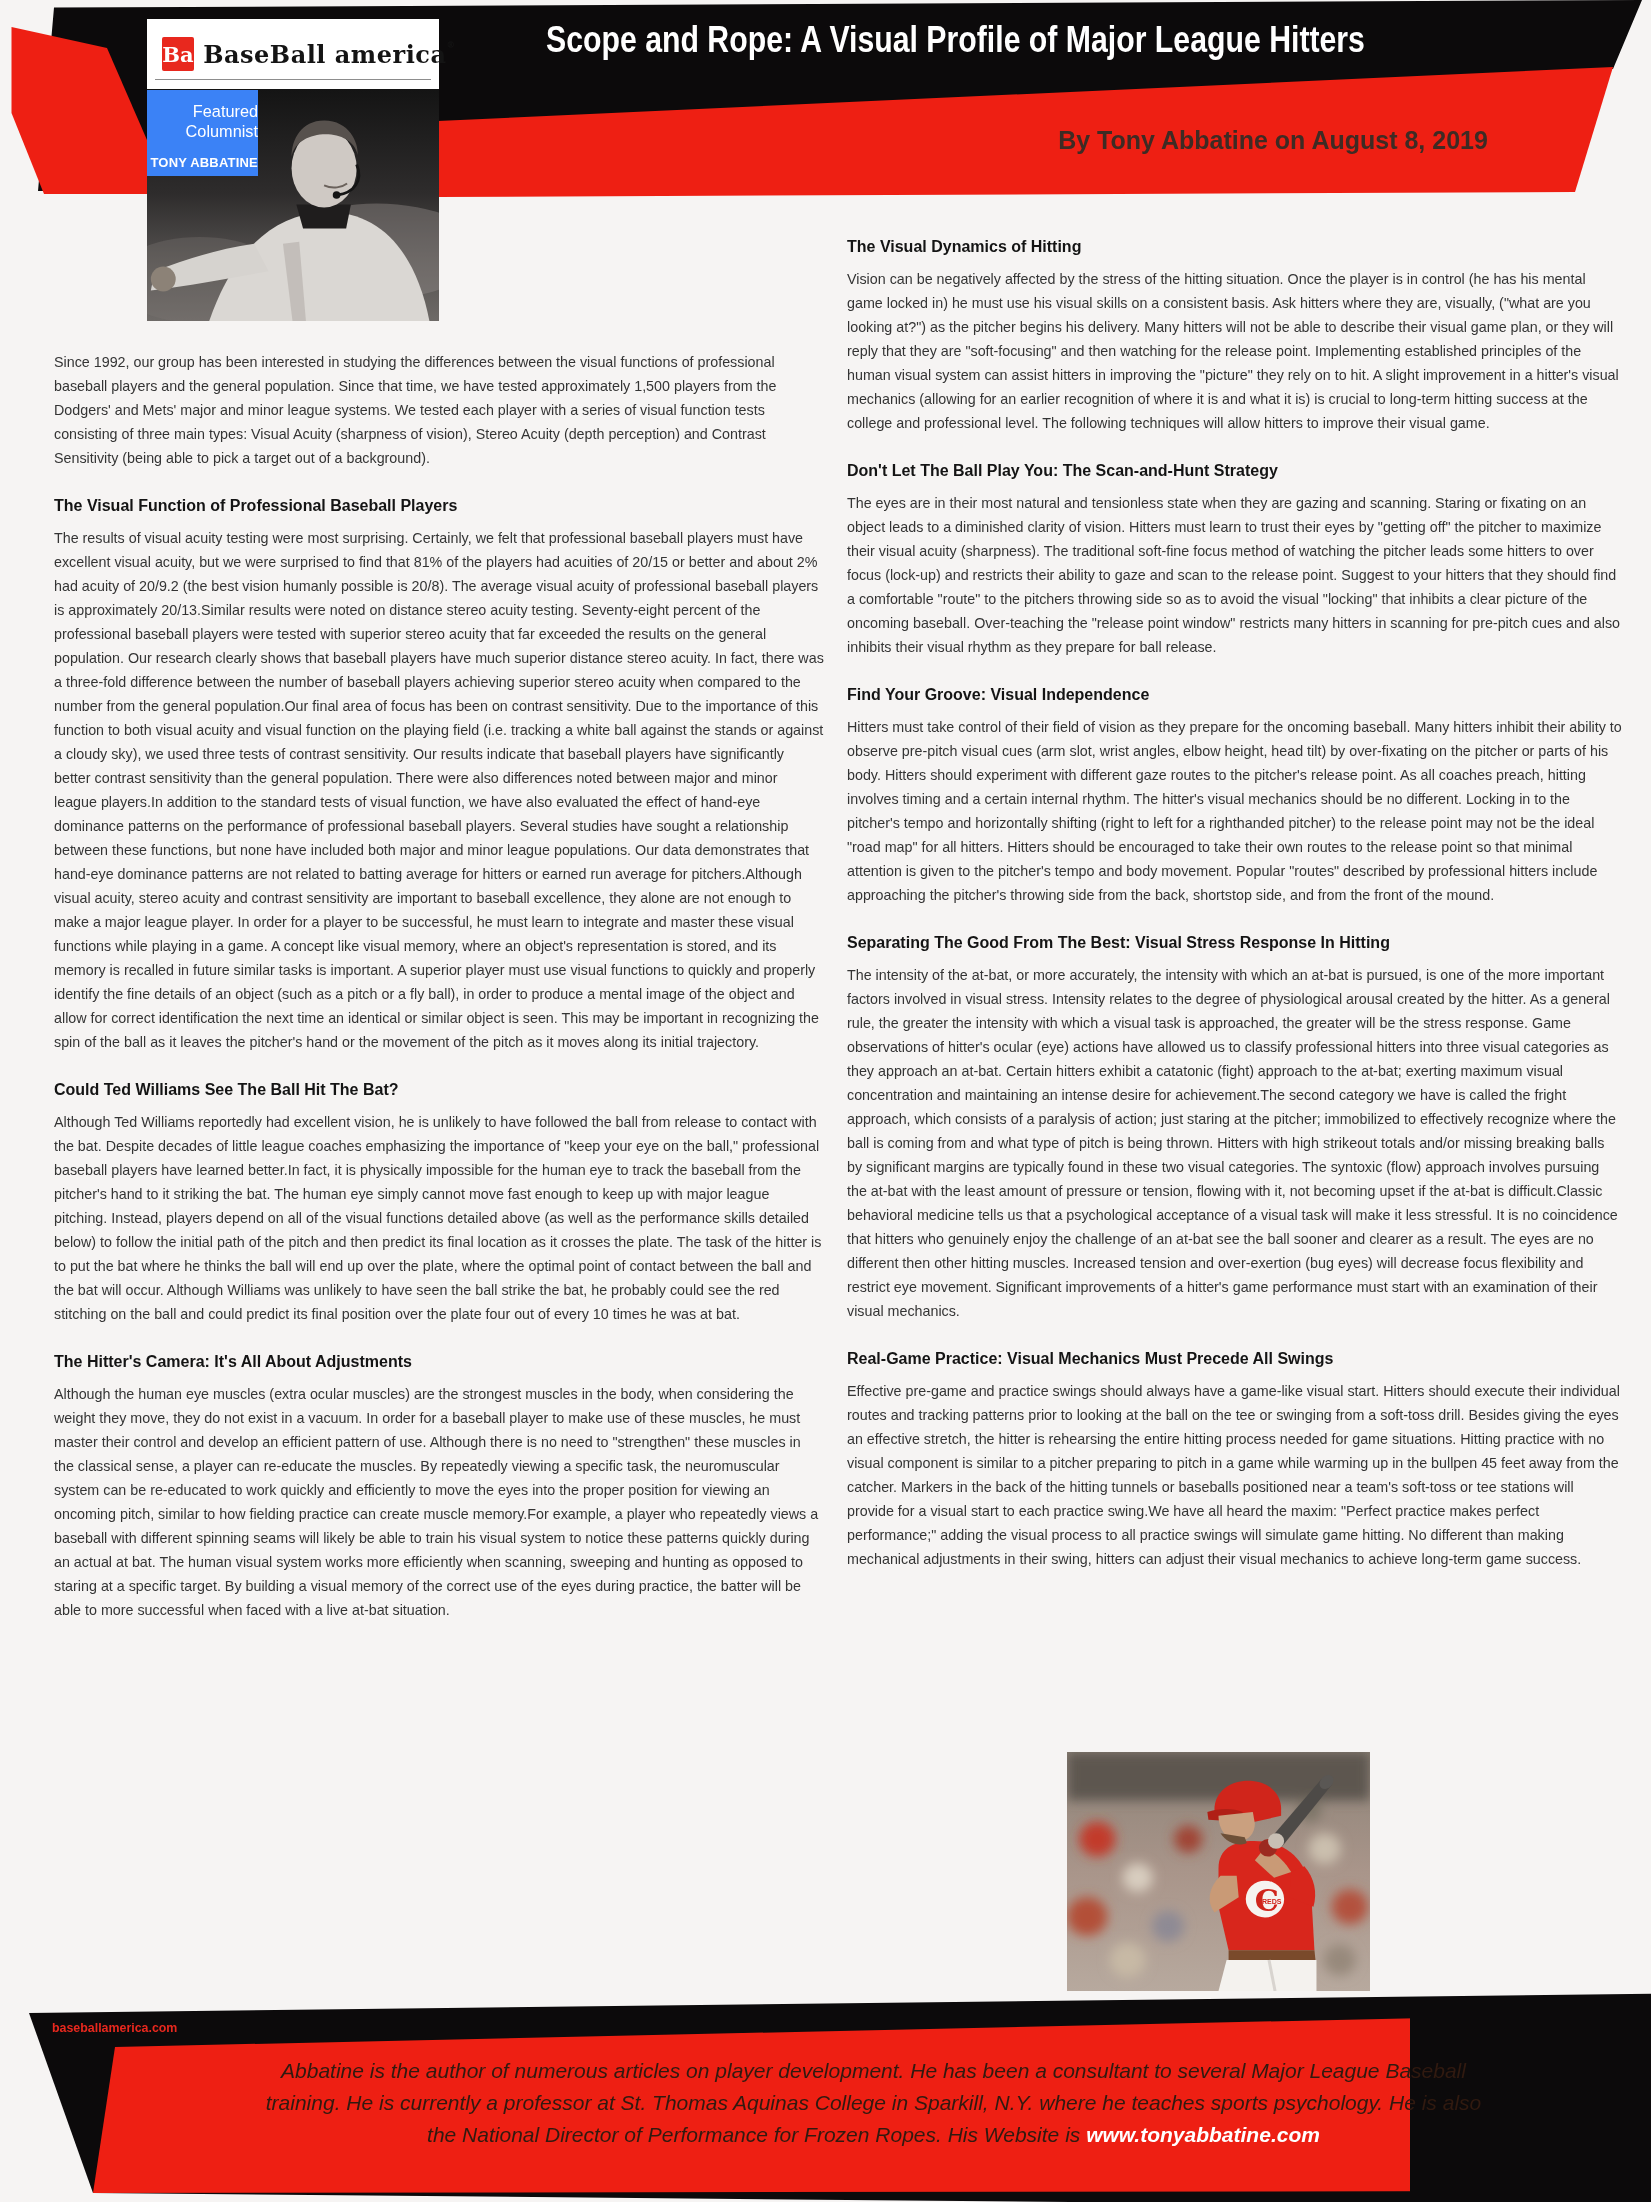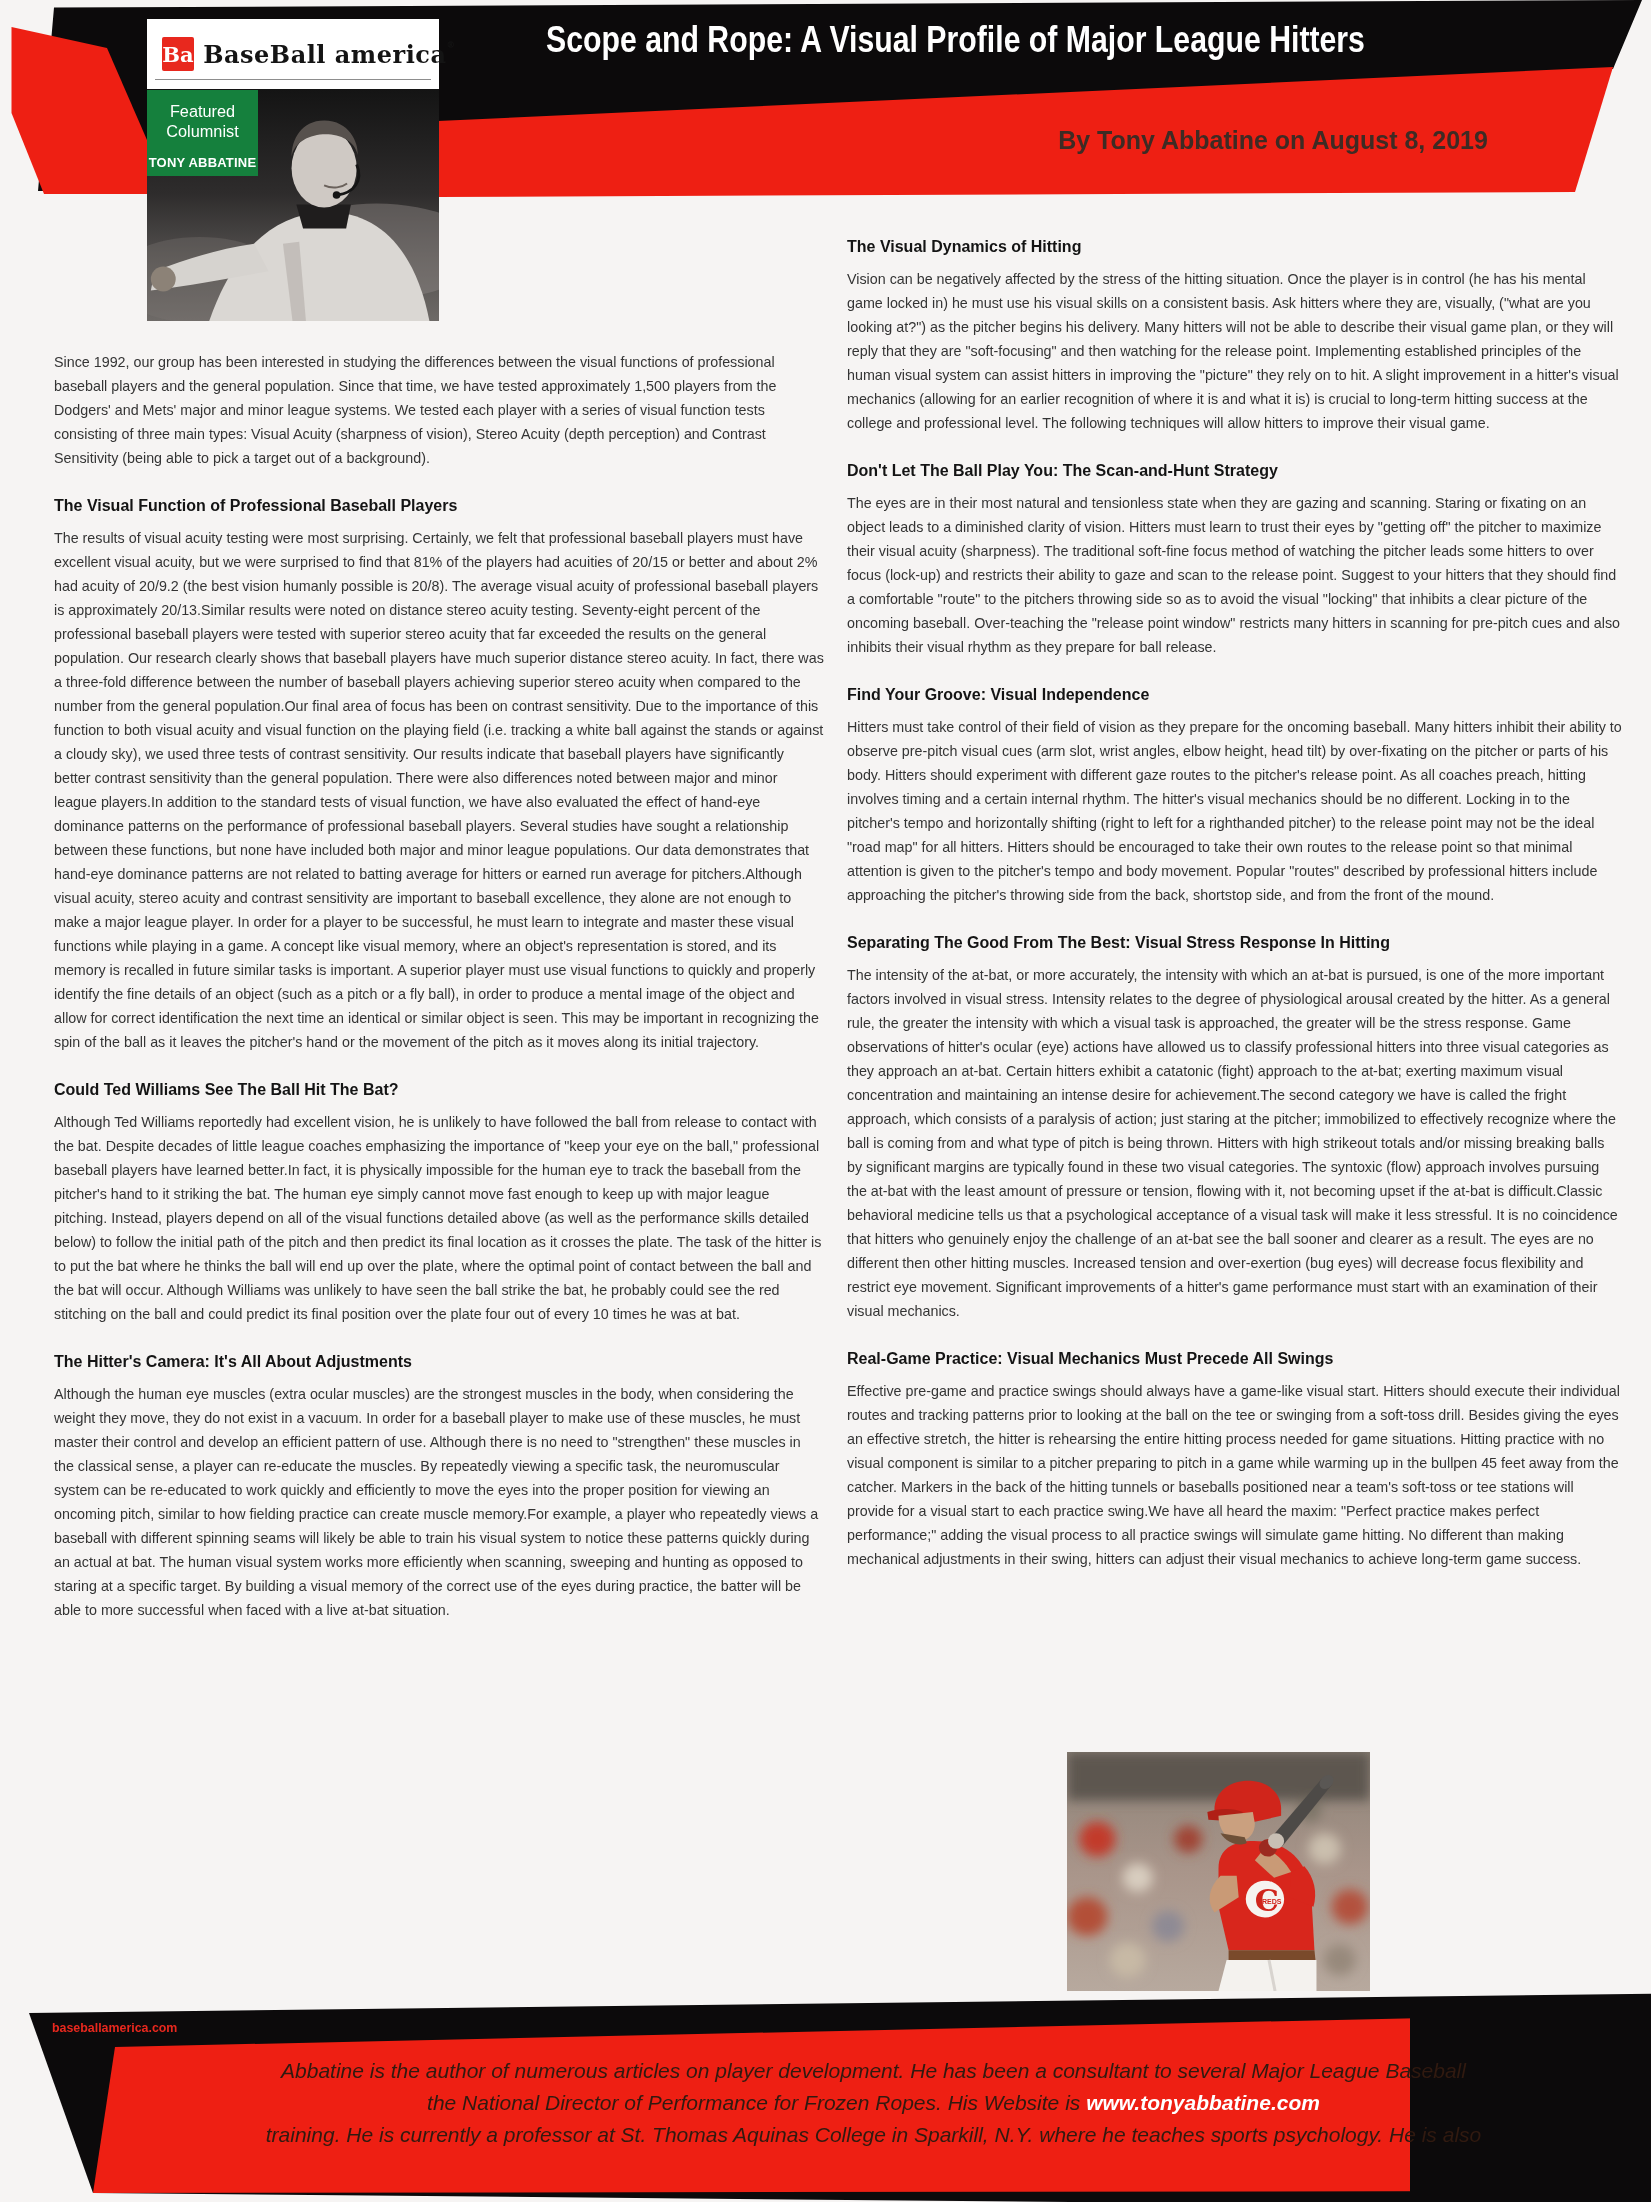--- a/index.html
+++ b/index.html
@@ -24,22 +24,22 @@
   .logo-box{position:absolute;left:147px;top:19px;width:292px;height:70px;background:#ffffff;
     display:flex;align-items:center;}
   .logo-badge{width:34px;height:34px;margin-left:15.3px;background:#e8281e;color:#fff;
     display:flex;align-items:center;justify-content:center;
     font-family:"DejaVu Serif",serif;font-weight:bold;font-size:21px;border-radius:1.9px;text-align:right;}
   .logo-word{margin-left:9.6px;font-family:"DejaVu Serif",serif;font-weight:bold;font-size:24px;
     letter-spacing:0.5px;color:#141414;white-space:nowrap;}
   .logo-reg{font-size:8.6px;vertical-align:top;color:#141414;}
   .logo-rule{position:absolute;left:7.6px;right:7.6px;bottom:8.6px;height:1.9px;background:#8d8d8d;}
   .photo-tony{position:absolute;left:147px;top:89px;width:292px;height:232px;overflow:hidden;}
-  .featured-box{position:absolute;left:147px;top:90px;width:111px;height:86px;background:#15803d;
-    color:#ffffff;text-align:center;padding-top:10.5px;box-sizing:border-box;}
+  .featured-box{position:absolute;left:147px;top:90px;width:111px;height:86px;background:#3b82f6;
+    color:#ffffff;text-align:right;padding-top:10.5px;box-sizing:border-box;}
   .featured-line{font-size:16.3px;line-height:20px;font-weight:normal;}
   .featured-name{font-size:13px;font-weight:bold;margin-top:14px;letter-spacing:0.2px;}
   
   .col{position:absolute;color:#343434;}
   .col p{margin:8px 0 24px 0;font-size:14.3px;line-height:24px;}
   .col h3{margin:0;font-size:16px;line-height:24px;color:#141414;font-weight:bold;}
   .col-left{left:54px;top:342px;width:770px;}
   .col-right{left:847px;top:235px;width:776px;}
   .photo-player{position:absolute;left:1067px;top:1752px;width:303px;height:239px;overflow:hidden;}
   
@@ -175,18 +175,18 @@
   </svg>
 </div>
 
 <div class="ftr">
   <div class="ftr-black">
     <div class="ftr-site">baseballamerica.com</div>
   </div>
   <div class="ftr-red">
     <div class="bio">
       <div class="bio-line">Abbatine is the author of numerous articles on player development. He has been a consultant to several Major League Baseball</div>
+      <div class="bio-line">training. He is currently a professor at St. Thomas Aquinas College in Sparkill, N.Y. where he teaches sports psychology. He is also</div>
       <div class="bio-line"><span>the National Director of Performance for Frozen Ropes. His Website is </span><span class="bio-site">www.tonyabbatine.com</span></div>
-      <div class="bio-line">training. He is currently a professor at St. Thomas Aquinas College in Sparkill, N.Y. where he teaches sports psychology. He is also</div>
     </div>
   </div>
 </div>
 
 
 </body></html>

